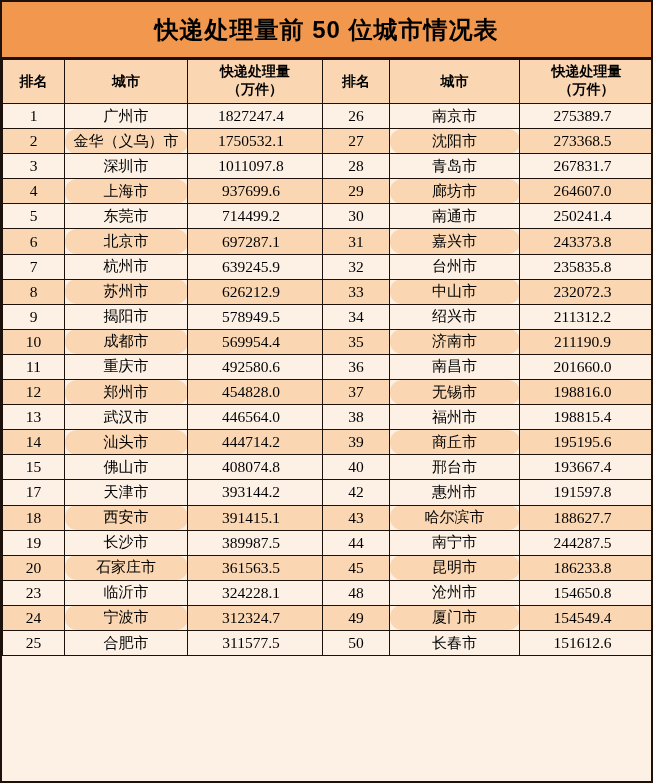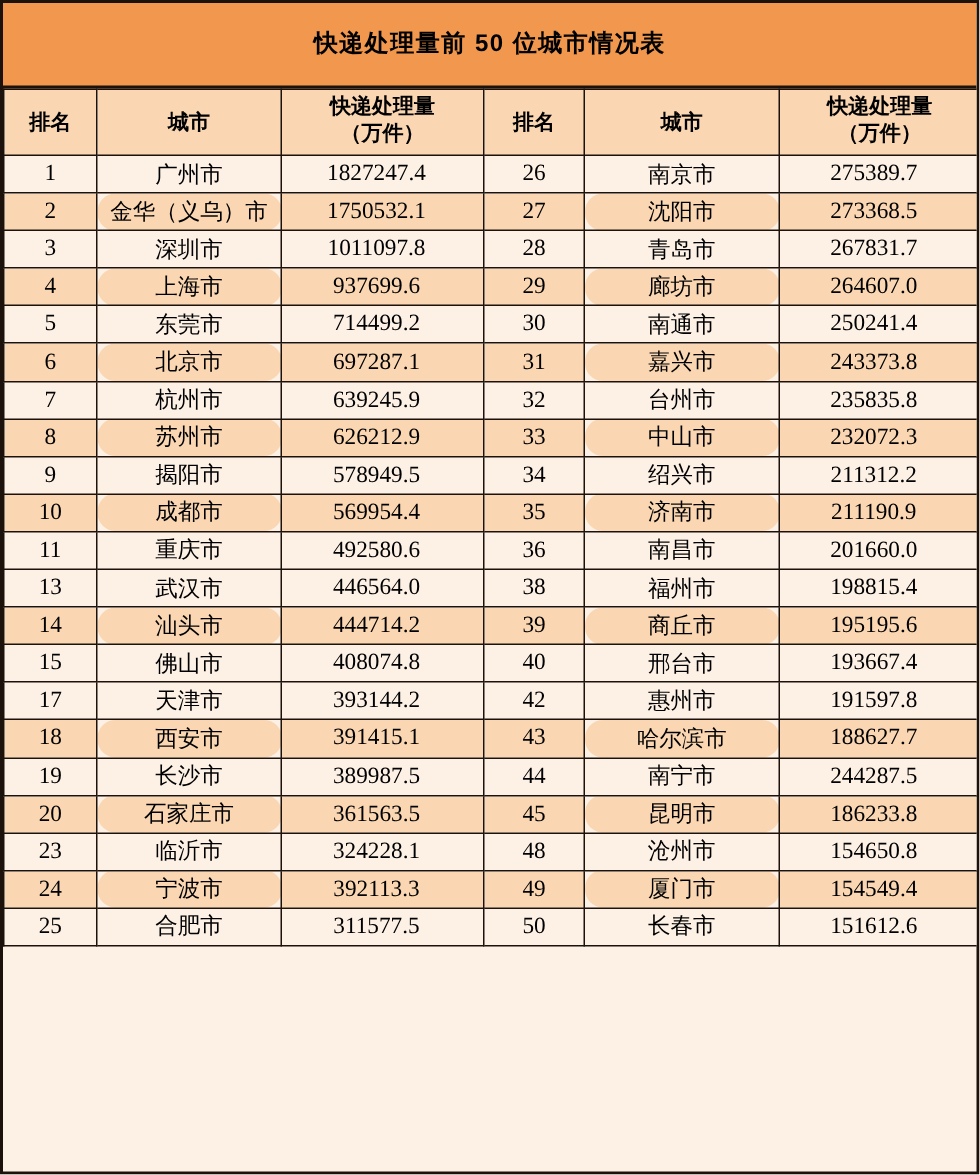--- a/index.html
+++ b/index.html
@@ -5,21 +5,21 @@
   html,body{margin:0;padding:0;background:#fff;}
   body{width:653px;font-family:"Liberation Sans","DejaVu Sans",sans-serif;color:#000;}
   .sheet{
     box-sizing:border-box;width:653px;height:783px;overflow:hidden;
     border:2px solid #1c120b;background:#fdf1e6;
   }
   .title-bar{
     box-sizing:border-box;height:57px;background:#f2984e;
     border-bottom:2px solid #1c120b;
     display:flex;align-items:center;justify-content:center;
-    font-size:16px;font-weight:bold;letter-spacing:1px;color:#000;
+    font-size:24px;font-weight:bold;letter-spacing:1px;color:#000;
   }
   table{border-collapse:collapse;width:100%;table-layout:fixed;}
   col.c-rank-l{width:62px;}  col.c-city-l{width:123px;} col.c-val-l{width:135px;}
   col.c-rank-r{width:67px;}  col.c-city-r{width:130px;} col.c-val-r{width:134px;}
   th,td{
     border:1.5px solid #1c120b;overflow:hidden;white-space:nowrap;
   }
   thead th{
     height:41px;background:#fad7b2;font-size:14px;font-weight:bold;
     text-align:center;vertical-align:middle;line-height:1.25;padding:1px 2px;
@@ -145,20 +145,28 @@
           <td class="num val">211190.9</td>
         </tr>
         <tr class="odd">
           <td class="num rank">11</td>
           <td class="city">重庆市</td>
           <td class="num val">492580.6</td>
           <td class="num rank">36</td>
           <td class="city">南昌市</td>
           <td class="num val">201660.0</td>
         </tr>
+        <tr class="even">
+          <td class="num rank">12</td>
+          <td class="city">郑州市</td>
+          <td class="num val">454828.0</td>
+          <td class="num rank">37</td>
+          <td class="city">无锡市</td>
+          <td class="num val">198816.0</td>
+        </tr>
         <tr class="odd">
           <td class="num rank">13</td>
           <td class="city">武汉市</td>
           <td class="num val">446564.0</td>
           <td class="num rank">38</td>
           <td class="city">福州市</td>
           <td class="num val">198815.4</td>
         </tr>
         <tr class="even">
           <td class="num rank">14</td>
@@ -212,21 +220,21 @@
           <td class="num rank">23</td>
           <td class="city">临沂市</td>
           <td class="num val">324228.1</td>
           <td class="num rank">48</td>
           <td class="city">沧州市</td>
           <td class="num val">154650.8</td>
         </tr>
         <tr class="even">
           <td class="num rank">24</td>
           <td class="city">宁波市</td>
-          <td class="num val">392113.3</td>
+          <td class="num val">312324.7</td>
           <td class="num rank">49</td>
           <td class="city">厦门市</td>
           <td class="num val">154549.4</td>
         </tr>
         <tr class="odd">
           <td class="num rank">25</td>
           <td class="city">合肥市</td>
           <td class="num val">311577.5</td>
           <td class="num rank">50</td>
           <td class="city">长春市</td>

